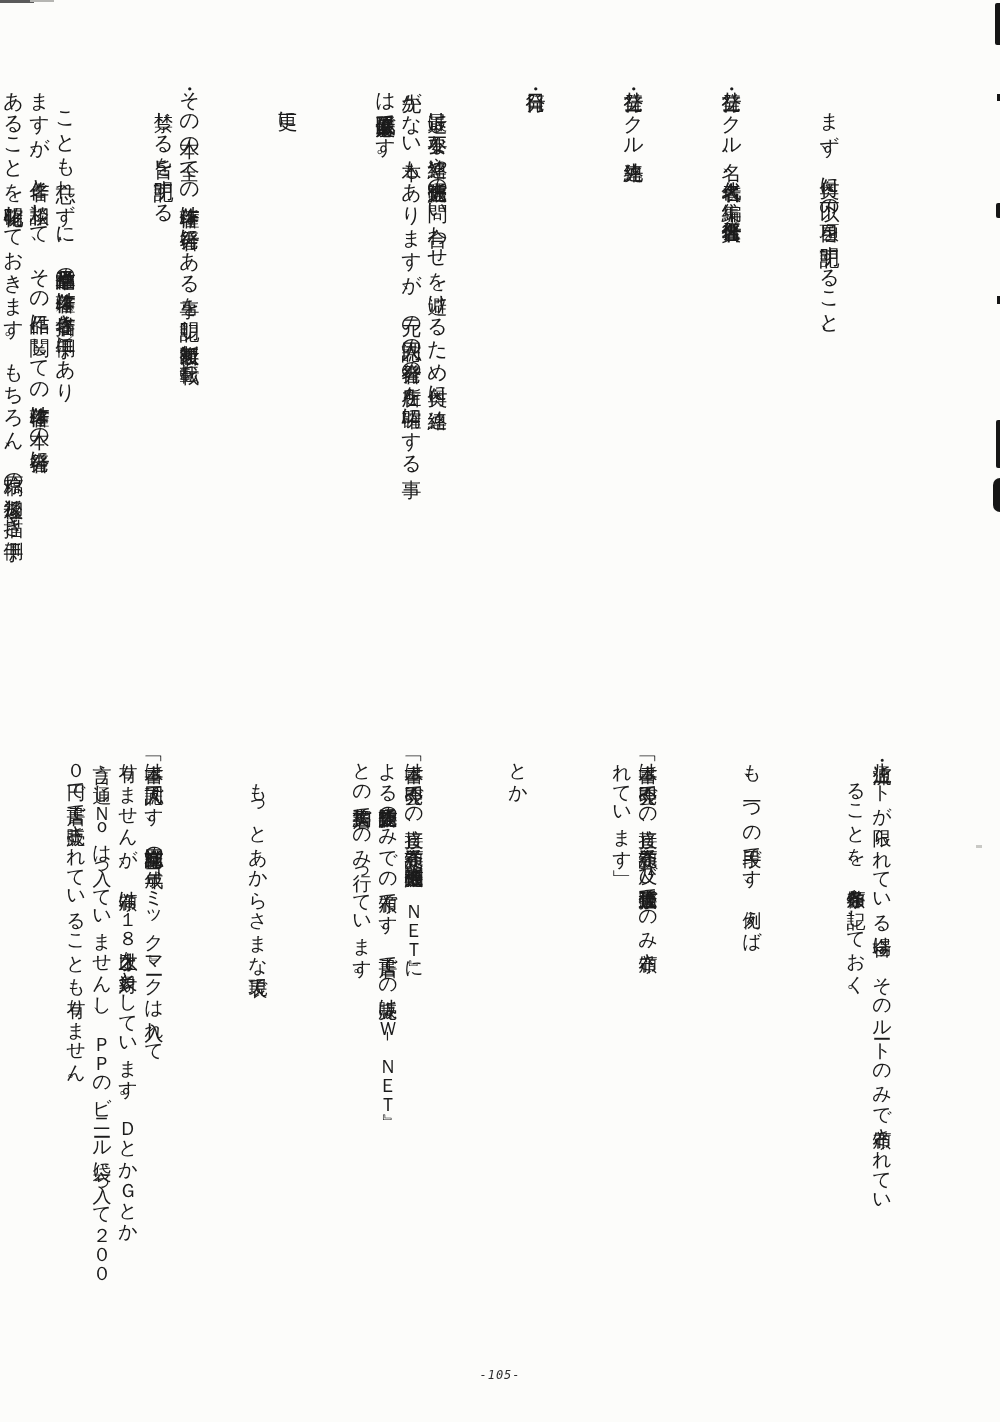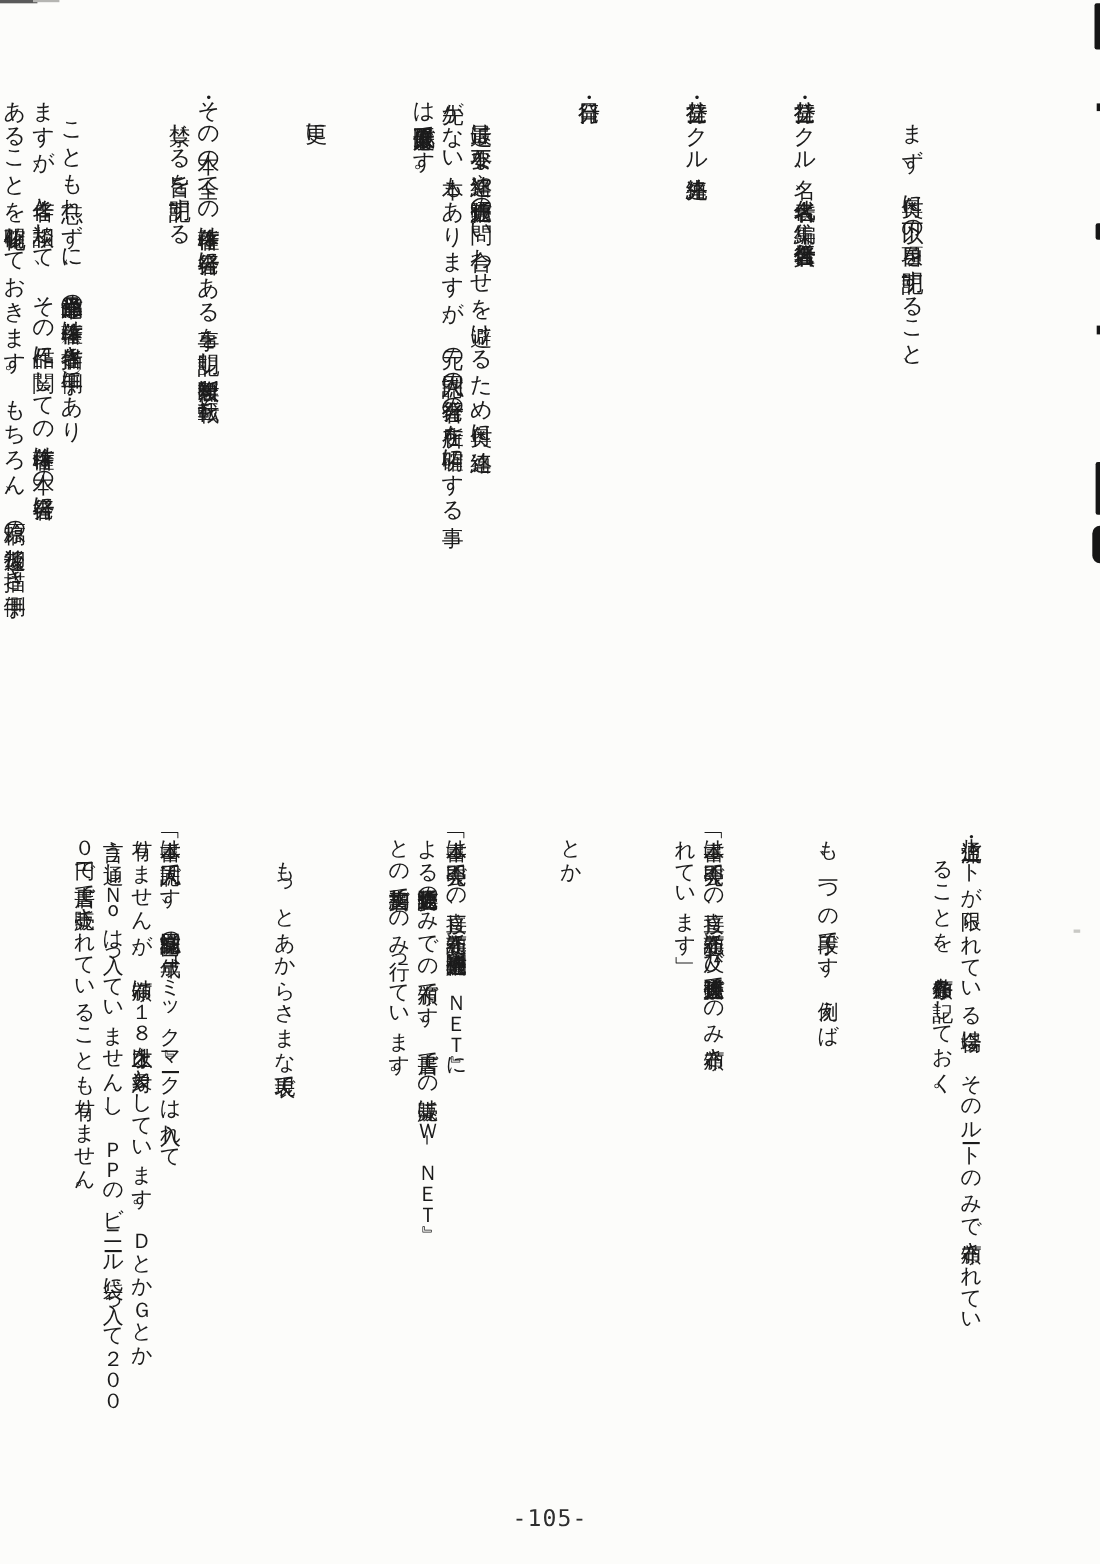--- a/index.html
+++ b/index.html
@@ -43,23 +43,24 @@
     line-height: 26px;
   }
   .sec-bottom p + p { margin-block-start: 26px; }
 
   .page-number {
     position: absolute;
     top: 1368px;
     left: 50%;
     transform: translateX(-50%);
     font-family: "DejaVu Sans Mono", "Liberation Mono", monospace;
-    font-size: 21px;
+    font-size: 12px;
     letter-spacing: 1px;
     color: #2e2e2e;
+    font-style: italic;
   }
 
   
   .artifact { position: absolute; background: #161616; }
   .art-top-bar   { left: 0;  top: 0;    width: 34px; height: 3px;  background: #5a5a5a; }
   .art-top-bar2  { left: 30px; top: 0;  width: 24px; height: 2px;  background: #b5b5b2; }
   .art-r1 { right: 0; top: 3px;   width: 5px; height: 42px; border-radius: 2px 0 0 2px; }
   .art-r2 { right: 0; top: 94px;  width: 3px; height: 7px; }
   .art-r3 { right: 0; top: 203px; width: 4px; height: 15px; border-radius: 2px 0 0 2px; }
   .art-r4 { right: 0; top: 296px; width: 3px; height: 8px; }

